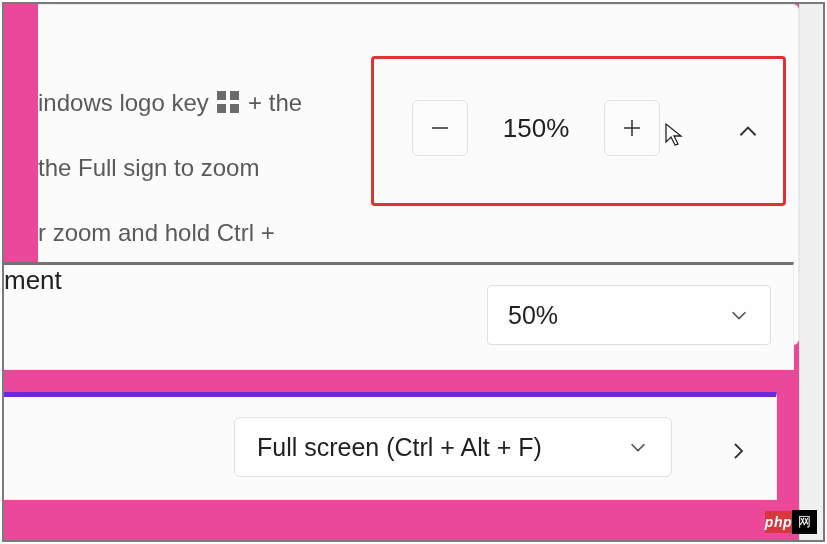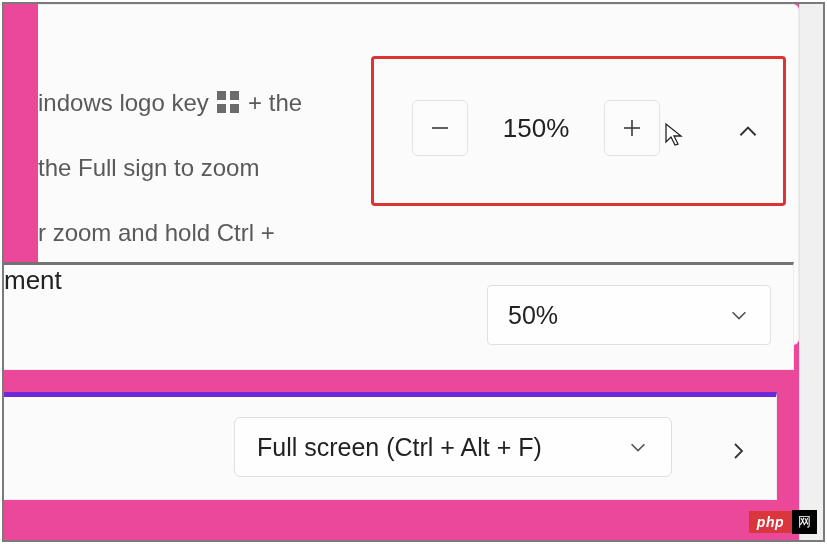--- a/index.html
+++ b/index.html
@@ -231,21 +231,21 @@
       display: flex;
       align-items: center;
       z-index: 30;
     }
     .wm-red {
       background: #d9363e;
       color: #fff;
       font-style: italic;
       font-weight: bold;
       font-size: 14px;
-      padding: 3px 8px;
+      padding: 3px 0;
       letter-spacing: 0.5px;
     }
     .wm-black {
       background: #000;
       color: #fff;
       font-size: 13px;
       padding: 3px 6px;
     }
   </style>
 </head>

